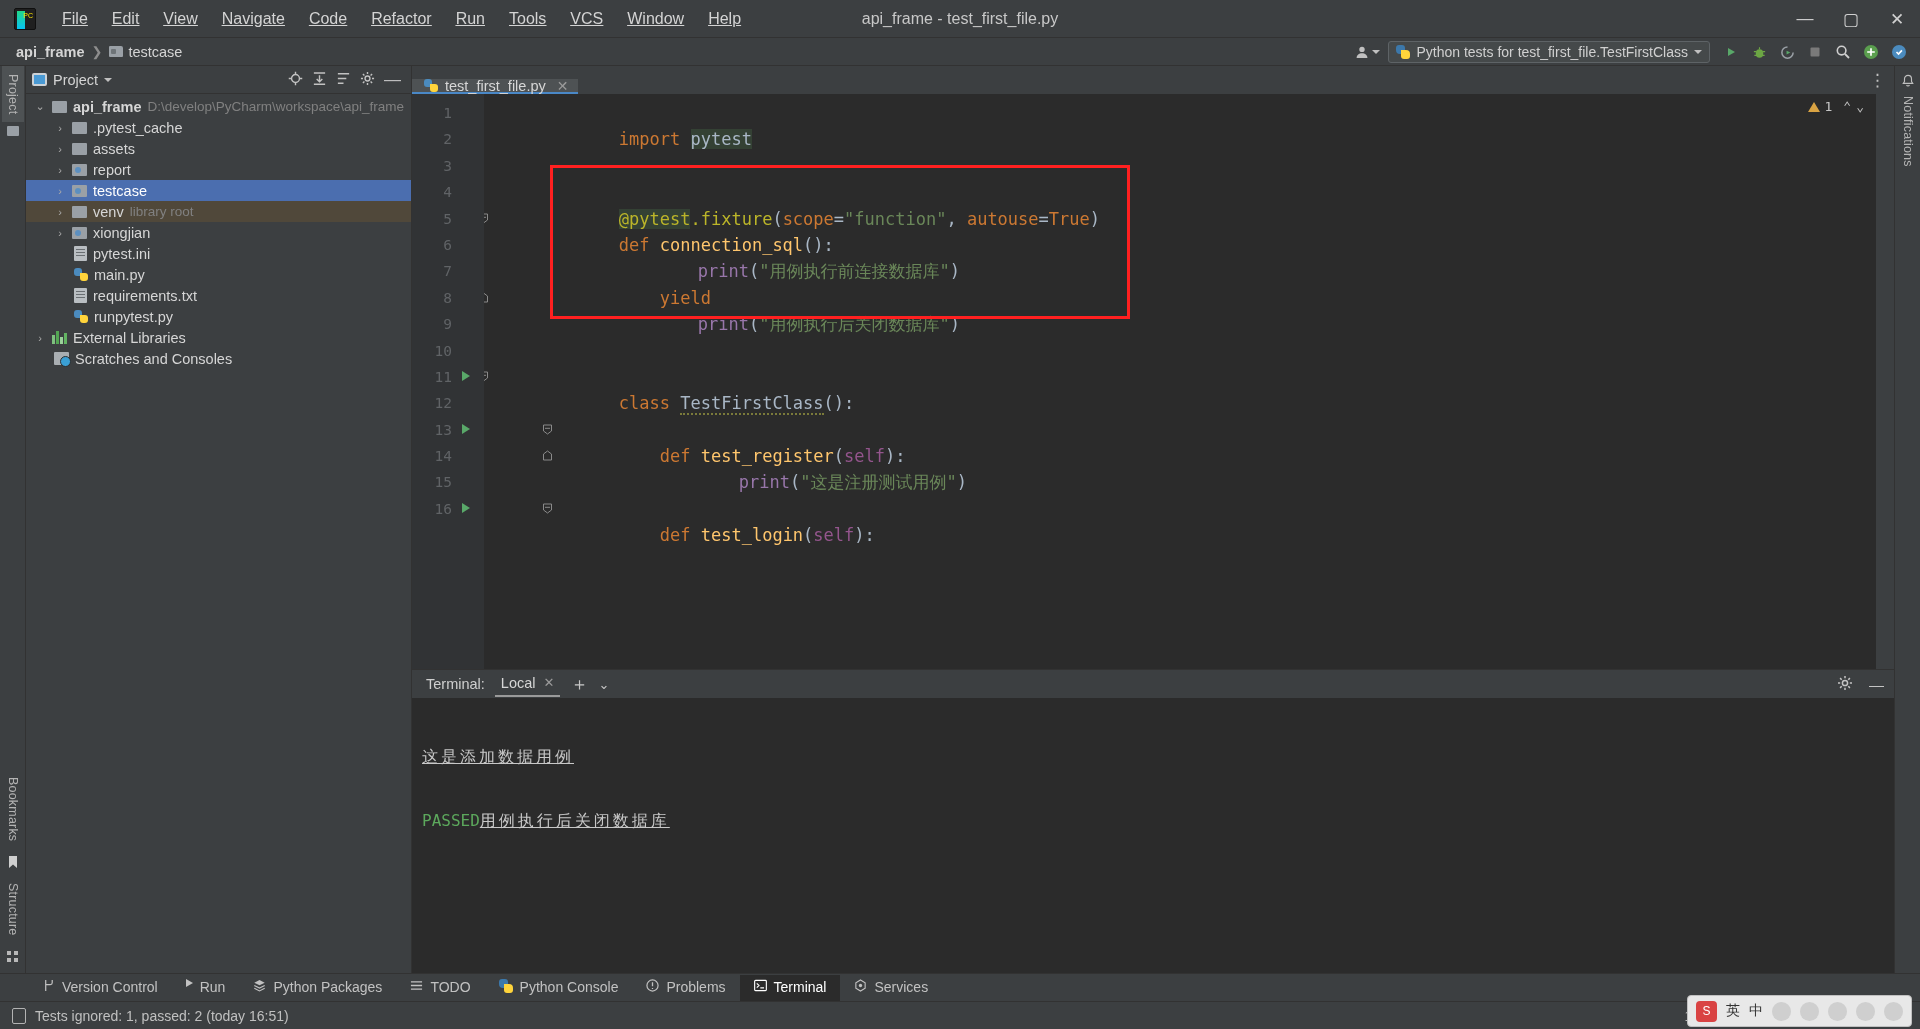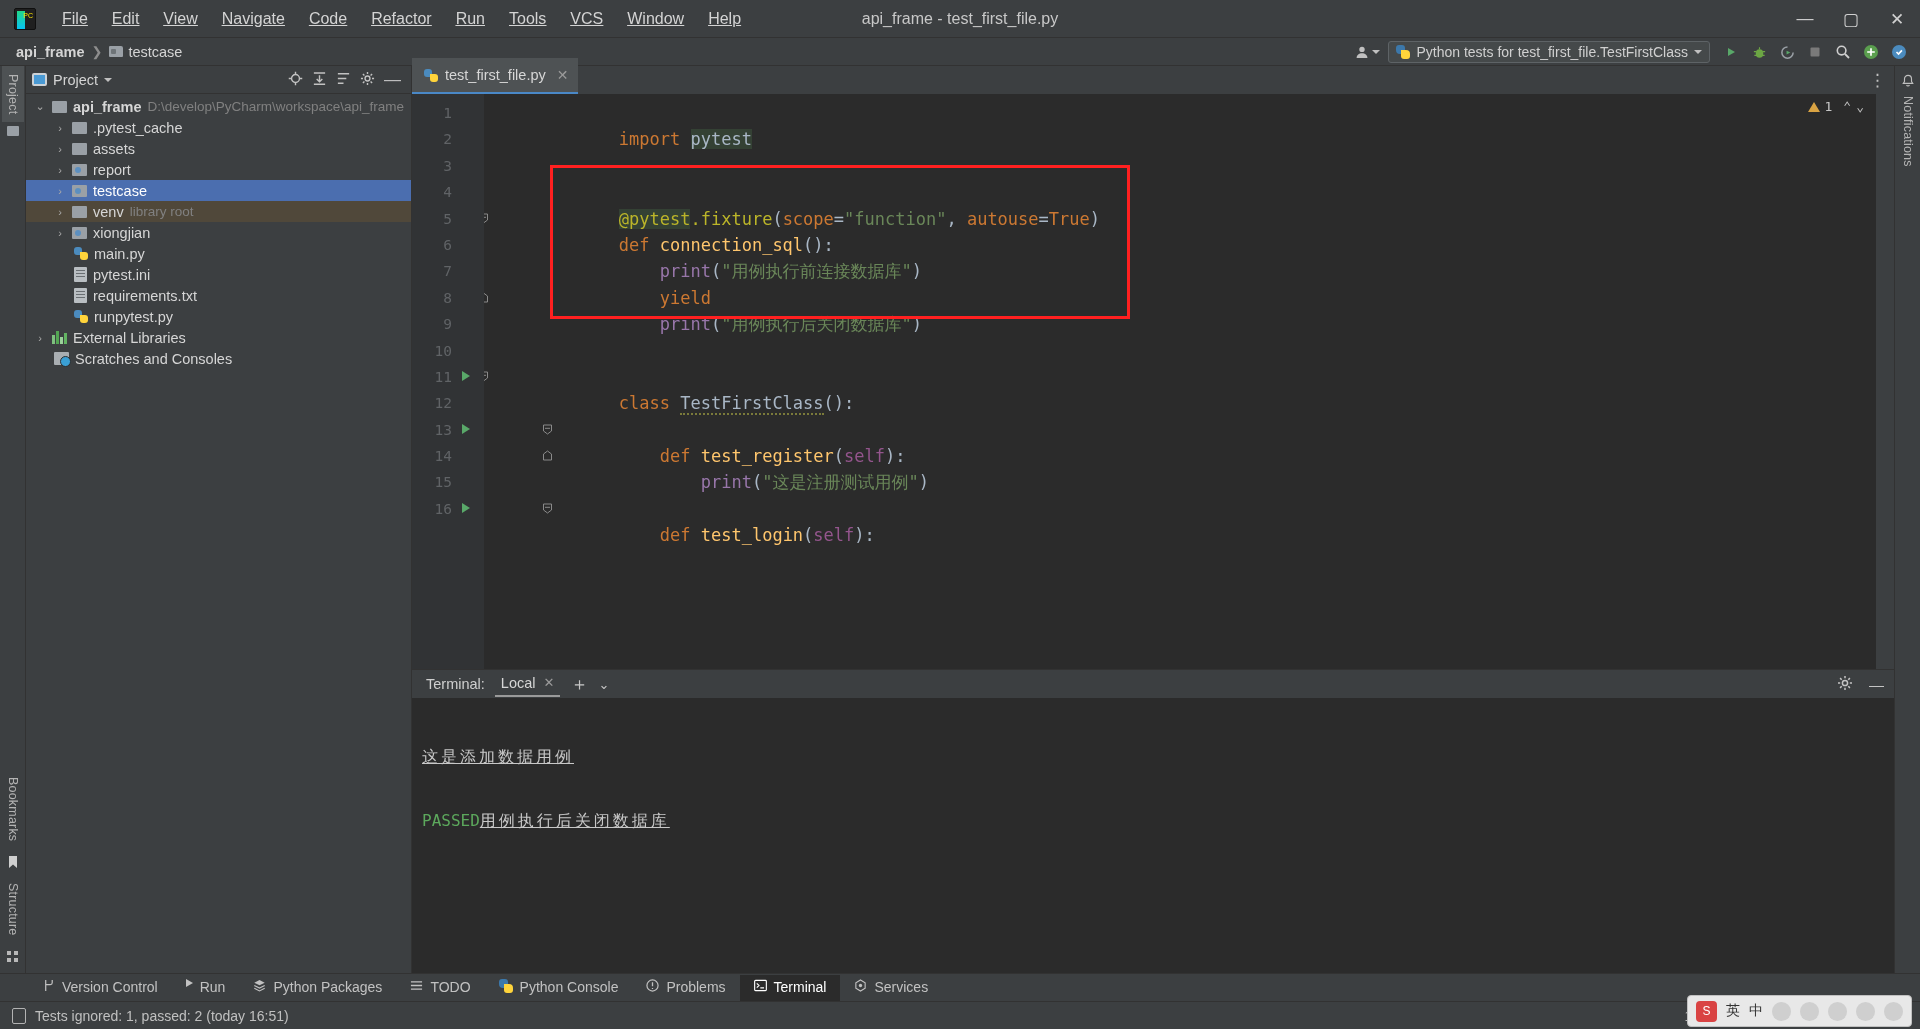--- a/index.html
+++ b/index.html
@@ -117,21 +117,21 @@
   .flib i:nth-child(3){height:7px;background:#9ad19a;}
   .flib i:nth-child(4){height:11px;background:#62b362;}
   .fscr { width: 15px; height: 13px; background: #a9aeb2; border-radius: 1px; flex: 0 0 15px; position: relative; }
   .fscr::after{content:"";position:absolute;right:-2px;bottom:-2px;width:9px;height:9px;background:#3a9fd4;border-radius:50%;border:1px solid #2c2f31;}
   .dim { color: #808080; font-size: 13.5px; }
 
   
   .editor-area { flex: 1 1 auto; display: flex; flex-direction: column; min-width: 0; min-height: 0; background: #2b2b2b; }
   .tabbar { height: 28px; background: #3c3f41; display: flex; align-items: flex-end; flex: 0 0 28px; position: relative; }
   .etab {
-    height: 36px; display: flex; align-items: center; gap: 7px; padding: 0 10px 0 12px;
+    height: 15px; display: flex; align-items: center; gap: 7px; padding: 0 10px 0 12px;
     background: #4e5254; border-bottom: 2px solid #4a88c7; font-size: 14.5px; color: #d7d7d7;
   }
   .etab .x { color: #9a9a9a; font-size: 14px; margin-left: 4px; }
   .tab-right { position: absolute; right: 8px; top: 0; height: 28px; display: flex; align-items: center; color: #c0c0c0; font-size: 17px; }
   .editor-wrap { flex: 1 1 auto; display: flex; min-height: 0; position: relative; overflow: hidden; }
   .gutter {
     width: 72px; background: #313335; flex: 0 0 72px; padding-top: 6px; position: relative;
     font-family: "DejaVu Sans Mono", monospace; font-size: 14.5px; color: #606366; text-align: right;
   }
   .gl { height: 26.4px; line-height: 26.4px; padding-right: 32px; position: relative; }
@@ -147,21 +147,21 @@
   .fold {
     position: absolute; left: -6px; top: 7px; width: 11px; height: 11px; color: #8a8a8a; font-size: 10px;
   }
   .fold svg { display: block; }
   .k  { color: #cc7832; }          
   .d  { color: #bbb529; }          
   .fn { color: #ffc66d; }          
   .cls{ color: #a9b7c6; }
   .s  { color: #6a8759; }          
   .n  { color: #a9b7c6; }          
-  .b  { color: #9876aa; }          
+  .b  { color: #9876aa; margin-left: 38px; }          
   .p  { color: #a9b7c6; }
   .self { color: #94558d; }
   .hl-import { background: #344134; }
   .redbox {
     position: absolute; border: 3px solid #ff2020; pointer-events: none;
   }
   .edright {
     position: absolute; right: 0; top: 0; width: 18px; height: 100%; background: #3c3f41;
   }
   .warn-chip {
@@ -407,26 +407,26 @@
           <span class="fic"></span>
           <span>venv</span>
           <span class="dim">library root</span>
         </div>
         <div class="node" style="padding-left:28px">
           <span class="arrow">›</span>
           <span class="fic src"></span>
           <span>xiongjian</span>
         </div>
         <div class="node" style="padding-left:48px">
+          <span class="ftxt"></span>
+          <span>pytest.ini</span>
+        </div>
+        <div class="node" style="padding-left:48px">
           <span class="fpy"></span>
           <span>main.py</span>
-        </div>
-        <div class="node" style="padding-left:48px">
-          <span class="ftxt"></span>
-          <span>pytest.ini</span>
         </div>
         <div class="node" style="padding-left:48px">
           <span class="ftxt"></span>
           <span>requirements.txt</span>
         </div>
         <div class="node" style="padding-left:48px">
           <span class="fpy"></span>
           <span>runpytest.py</span>
         </div>
         <div class="node" style="padding-left:8px">

